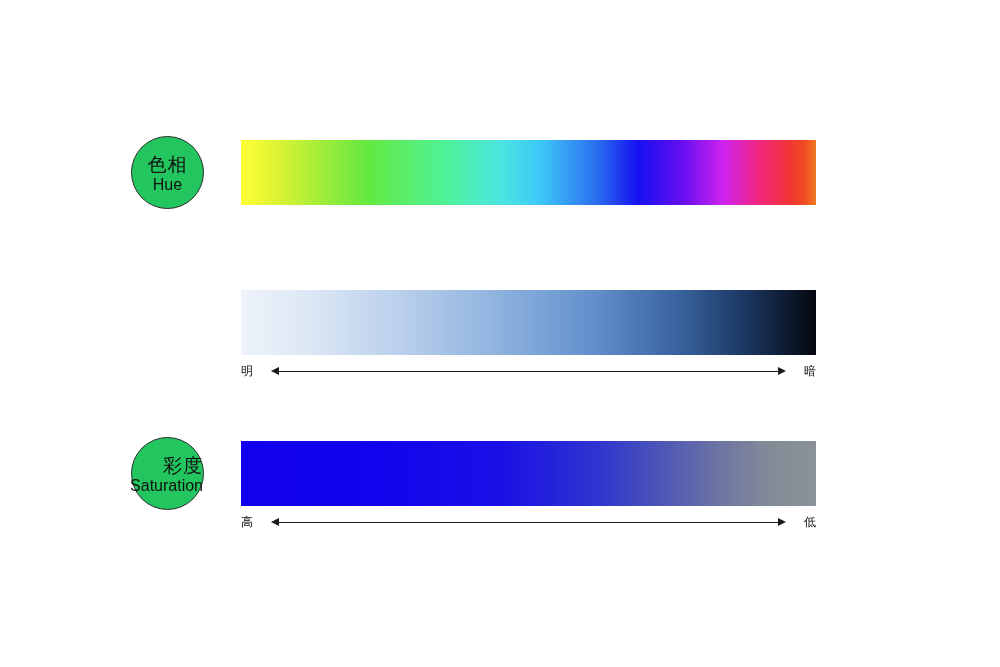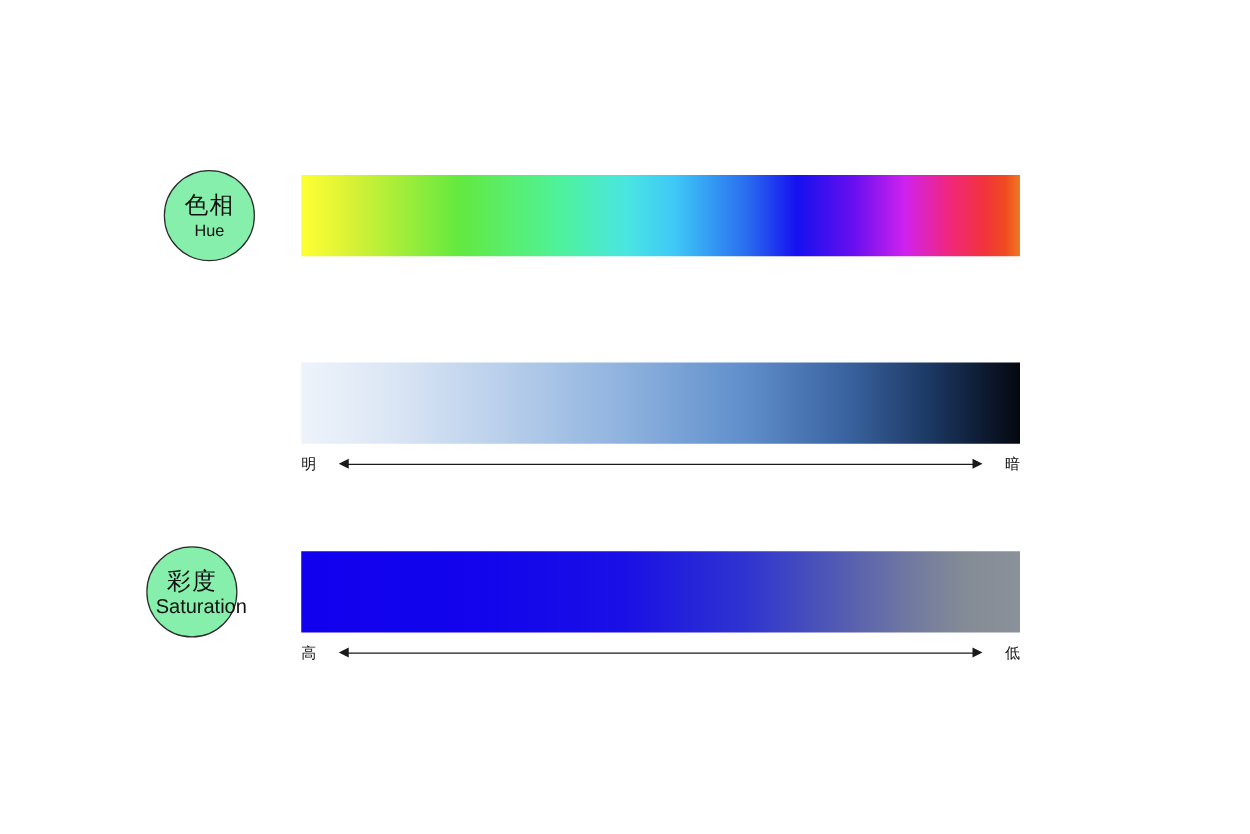--- a/index.html
+++ b/index.html
@@ -27,31 +27,31 @@
     position: absolute;
     width: 73px;
     height: 73px;
     border: 1px solid #2b2b2b;
     border-radius: 50%;
     box-sizing: border-box;
     display: flex;
     flex-direction: column;
     align-items: center;
     justify-content: center;
-    background: #86efac;
+    background: #22c55e;
   }
   .label-circle .jp {
     font-size: 19px;
     line-height: 22px;
     letter-spacing: 1px;
     color: #111111;
     white-space: nowrap;
   }
   .label-circle .en {
-    font-size: 13px;
+    font-size: 16px;
     line-height: 15px;
     color: #111111;
     white-space: nowrap;
     margin-top: 1px;
   }
   .label-circle.sat .en { font-size: 16px; margin-left: 15px; }
 
   
   .bar {
     position: absolute;
@@ -176,21 +176,21 @@
   <div class="axis-row value">
     <span class="axis-end left">明</span>
     <span class="axis-arrow">
       <span class="head l"></span>
       <span class="shaft"></span>
       <span class="head r"></span>
     </span>
     <span class="axis-end right">暗</span>
   </div>
 
-  <div class="label-circle sat" style="left:117px; top:437px;">
+  <div class="label-circle sat" style="left:131px; top:437px;align-items:flex-end;">
     <span class="jp">彩度</span>
     <span class="en">Saturation</span>
   </div>
 
   <div class="bar bar-sat" style="background: linear-gradient(to right, rgb(17, 0, 238) 0%, rgb(18, 4, 236) 25%, rgb(26, 16, 230) 45%, rgb(47, 52, 207) 62%, rgb(80, 89, 180) 74%, rgb(111, 119, 162) 84%, rgb(131, 139, 150) 92%, rgb(138, 145, 153) 100%);"></div>
 
   <div class="axis-row sat">
     <span class="axis-end left">高</span>
     <span class="axis-arrow">
       <span class="head l"></span>

